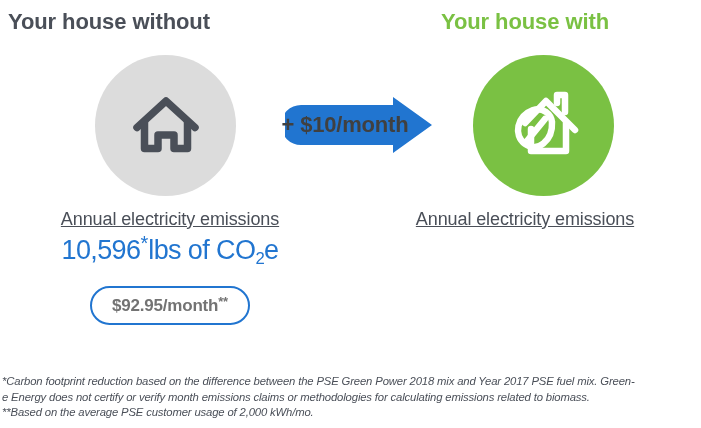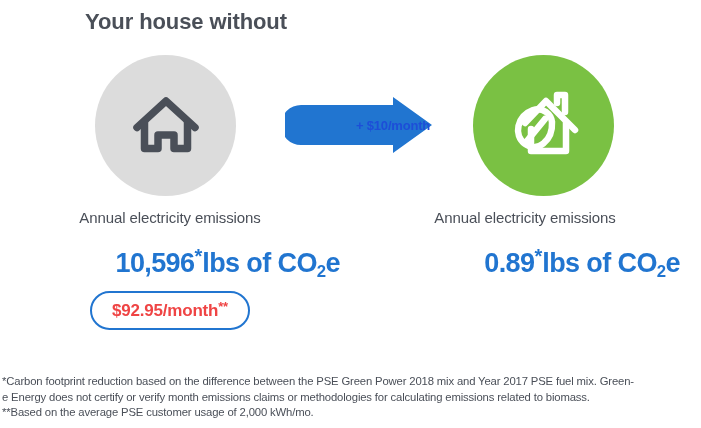--- a/index.html
+++ b/index.html
@@ -24,23 +24,22 @@
   
   .heading {
     position: absolute;
     top: 9px;
     font-size: 22px;
     font-weight: bold;
     letter-spacing: -0.1px;
     white-space: nowrap;
   }
   .heading-left {
-    left: 16px;
+    left: 8px;
     width: 340px;
-    text-align: center;
     color: #4a4f58;
   }
   .heading-right {
     left: 370px;
     width: 310px;
     text-align: center;
     color: #7ac143;
   }
 
   
@@ -81,56 +80,56 @@
   }
   #arrow-badge .arrow-label {
     position: absolute;
     left: 0;
     top: 0;
     width: 120px;
     height: 58px;
     display: flex;
     align-items: center;
     justify-content: center;
-    color: #1d4ed8;
-    font-size: 13px;
+    color: #404040;
+    font-size: 22px;
     font-weight: bold;
     white-space: nowrap;
     letter-spacing: -0.2px;
-    margin-left: 48px;
   }
 
   
   .stats {
     position: absolute;
     top: 209px;
   }
   .stats-left {
     left: 0;
     width: 340px;
   }
   .stats-right {
     left: 370px;
     width: 310px;
   }
   .stat-caption {
     text-align: center;
-    font-size: 15px;
+    font-size: 18px;
     color: #4a4f58;
     letter-spacing: -0.1px;
     white-space: nowrap;
+    text-decoration: underline;
   }
   .stat-value {
-    text-align: right;
+    text-align: center;
     font-size: 27px;
-    font-weight: bold;
+    font-weight: normal;
     color: #2175d0;
     letter-spacing: -0.6px;
     white-space: nowrap;
-    margin-top: 19px;
+    margin-top: 2px;
     line-height: 1.1;
   }
   .stat-value .star {
     font-size: 20px;
     vertical-align: 9px;
     letter-spacing: 0;
   }
   .stat-value sub {
     font-size: 0.62em;
     vertical-align: -0.28em;
@@ -139,55 +138,58 @@
 
   
   .pill-wrap {
     text-align: center;
     margin-top: 12px;
   }
   .pill {
     display: inline-block;
     border: 2px solid #2175d0;
     border-radius: 999px;
-    color: #ef4444;
+    color: #737373;
     font-size: 17px;
     font-weight: bold;
     padding: 6px 20px 7px 20px;
     letter-spacing: -0.2px;
     white-space: nowrap;
     background: #ffffff;
+    margin-top: 8px;
   }
   .pill .stars {
     font-size: 13px;
     vertical-align: 5px;
   }
 
   
   #footnotes {
     position: absolute;
     left: 2px;
     top: 374px;
     width: 695px;
     font-size: 11.3px;
+    font-style: italic;
     color: #4a4f58;
     line-height: 15.5px;
     letter-spacing: -0.15px;
   }
   #footnotes p {
     margin: 0;
   }
 </style>
 </head>
 <body>
 
 <div id="infographic">
 
   <div class="heading heading-left">Your house without</div>
 
+  <div class="heading heading-right">Your house with</div>
 
   <div class="circle circle-gray">
     <span>
       <svg width="68" height="62" viewBox="0 0 68 62" aria-hidden="true">
         <path d="M5 32.5 L34 6 L63 32.5" fill="none" stroke="#4a4f58" stroke-width="7.5" stroke-linecap="round" stroke-linejoin="round"></path>
         <path d="M12.5 27.5 L12.5 53.5 L26 53.5 L26 40 L42 40 L42 53.5 L55.5 53.5 L55.5 27.5" fill="none" stroke="#4a4f58" stroke-width="7.5" stroke-linecap="round" stroke-linejoin="round"></path>
       </svg>
     </span>
   </div>
 
@@ -228,23 +230,20 @@
     </div>
     <div class="pill-wrap">
       <span class="pill">
         <span>$92.95/month</span><span class="stars">**</span>
       </span>
     </div>
   </div>
 
   <div class="stats stats-right">
     <div class="stat-caption">Annual electricity emissions</div>
-    <div class="stat-value">
-      <span>0.89</span><span class="star">*</span><span>lbs of CO</span><sub>2</sub><span>e</span>
-    </div>
   </div>
 
   <div id="footnotes">
     <p>*Carbon footprint reduction based on the difference between the PSE Green Power 2018 mix and Year 2017 PSE fuel mix. Green-</p>
     <p>e Energy does not certify or verify month emissions claims or methodologies for calculating emissions related to biomass.</p>
     <p>**Based on the average PSE customer usage of 2,000 kWh/mo.</p>
   </div>
 
 </div>
 

